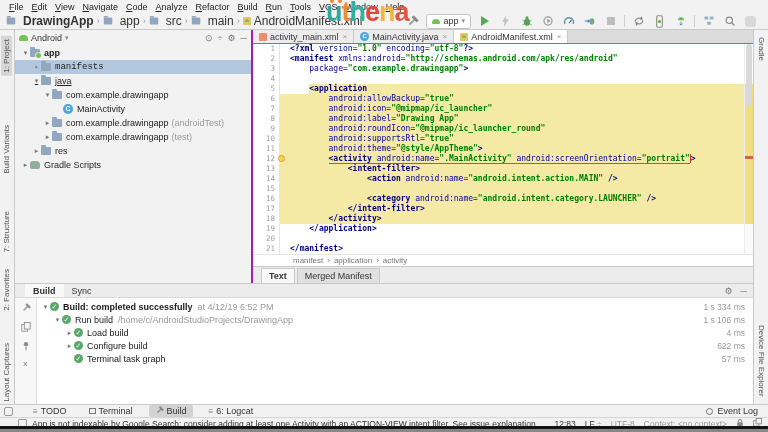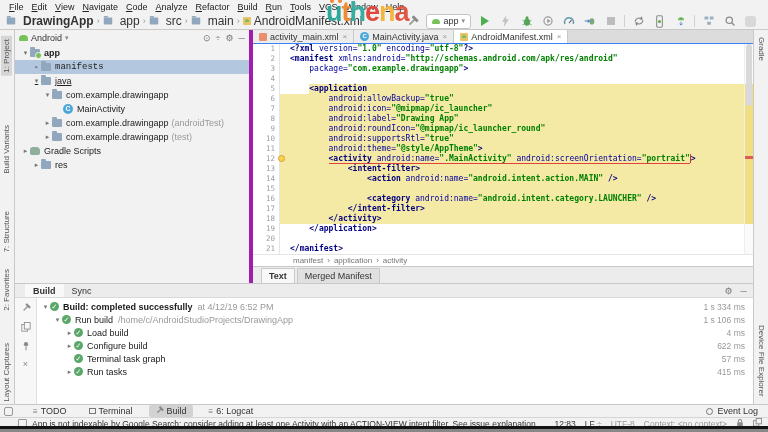--- a/index.html
+++ b/index.html
@@ -36,21 +36,21 @@
   .stripe{position:absolute;top:30px;width:15px;height:374px;background:#f2f2f2;box-sizing:border-box;}
   .stripe.left{left:0;border-right:1px solid #c9c9c9;}
   .stripe.right{right:0;border-left:1px solid #c9c9c9;}
   .vbtn{position:absolute;left:1px;writing-mode:vertical-rl;transform:rotate(180deg);
         font-size:8px;color:#555;white-space:nowrap;padding:3px 1px;}
   .vbtn.active{background:#d6d6d6;}
   .vbtn-r{position:absolute;left:2px;writing-mode:vertical-rl;font-size:8px;color:#555;
           white-space:nowrap;padding:3px 1px;}
   
   .project-panel{position:absolute;left:15px;top:30px;width:238px;height:253px;background:#f2f2f2;
-                 border-right:4px solid #a21caf;box-sizing:border-box;overflow:hidden;}
+                 border-right:2px solid #a21caf;box-sizing:border-box;overflow:hidden;}
   .pp-header{height:16px;display:flex;align-items:center;gap:3px;padding:0 4px;font-size:9px;color:#333;}
   .pp-icons{margin-left:auto;display:flex;gap:5px;color:#777;font-size:9px;}
   .droid{width:9px;height:6px;background:#77c159;border-radius:4px 4px 1px 1px;display:inline-block;}
   .tree-row{display:flex;align-items:center;height:14px;font-size:9px;color:#222;white-space:nowrap;}
   .tree-row.sel{background:#b3c7de;font-family:Liberation Mono, monospace;}
   .tr-arrow{width:9px;text-align:center;color:#777;font-size:7px;flex:none;}
   .ic-folder{width:10px;height:8px;background:#90a7bd;border-radius:1px;position:relative;flex:none;margin-right:4px;}
   .ic-folder:before{content:"";position:absolute;top:-2px;left:0;width:5px;height:2px;background:#90a7bd;border-radius:1px 1px 0 0;}
   .ic-folder .bdg{position:absolute;right:-2px;bottom:-2px;width:5px;height:5px;border-radius:50%;background:#77c159;border:1px solid #f2f2f2;}
   .ic-class{width:10px;height:10px;border-radius:50%;background:#4ba6da;color:#fff;font-size:7px;
@@ -336,29 +336,29 @@
           <span class="ic-folder"></span>
           <span>com.example.drawingapp</span>
           <span class="tr-suffix">(androidTest)</span>
         </div>
         <div class="tree-row" style="padding-left: 28px;">
           <span class="tr-arrow">▸</span>
           <span class="ic-folder"></span>
           <span>com.example.drawingapp</span>
           <span class="tr-suffix">(test)</span>
         </div>
+        <div class="tree-row" style="padding-left: 17px;">
+          <span class="tr-arrow">▸</span>
+          <span class="ic-folder"></span>
+          <span>res</span>
+        </div>
         <div class="tree-row" style="padding-left: 6px;">
           <span class="tr-arrow">▸</span>
           <span class="ic-gradle"></span>
           <span>Gradle Scripts</span>
-        </div>
-        <div class="tree-row" style="padding-left: 17px;">
-          <span class="tr-arrow">▸</span>
-          <span class="ic-folder"></span>
-          <span>res</span>
         </div>
       </div>
   </div>
 
   <div class="editor-col">
     <div class="etabs" id="etabs">
         <span class="etab">
           <span class="ic-xml"></span>
           <span>activity_main.xml</span>
           <span class="x">×</span>
@@ -546,27 +546,20 @@
             <span class="sp"></span>
             <span class="tm">622 ms</span>
           </div>
           <div class="brow" style="padding-left: 28px;">
             <span class="arr"></span>
             <span class="chk">✓</span>
             <span class="lbl">Terminal task graph</span>
             <span class="sp"></span>
             <span class="tm">57 ms</span>
           </div>
-          <div class="brow" style="padding-left: 28px;">
-            <span class="arr">▸</span>
-            <span class="chk">✓</span>
-            <span class="lbl">Run tasks</span>
-            <span class="sp"></span>
-            <span class="tm">415 ms</span>
-          </div>
         </div>
     </div>
   </div>
 
   <div class="bottombar" id="bottombar">
       <span class="corner-ico"></span>
       <span class="bb-item">
         <span class="bb-ico">≡</span>
         <span>TODO</span>
       </span>

